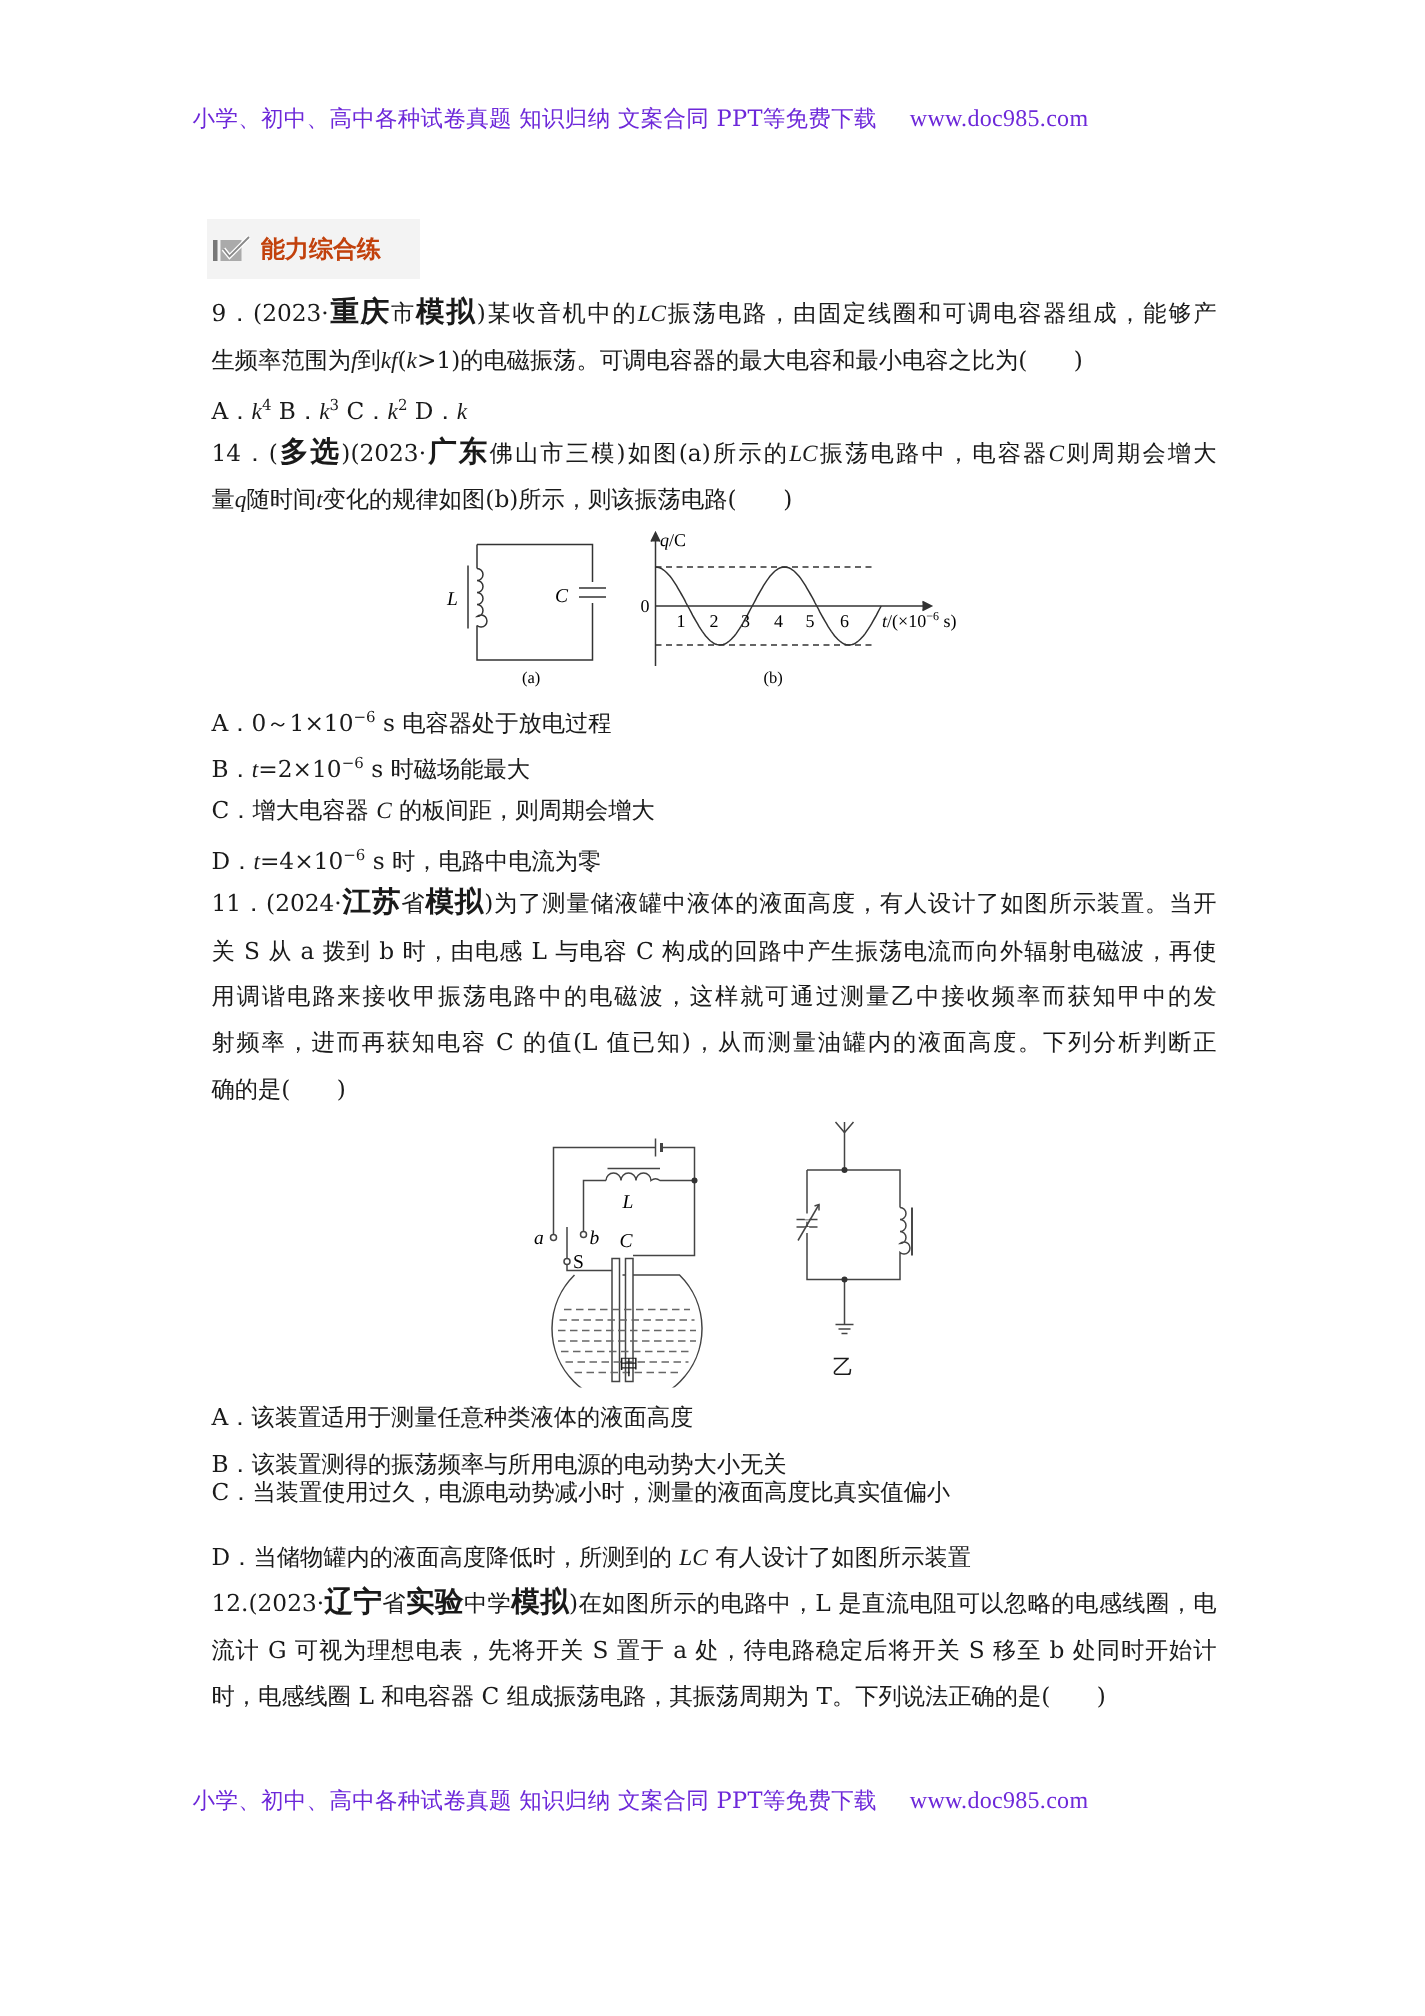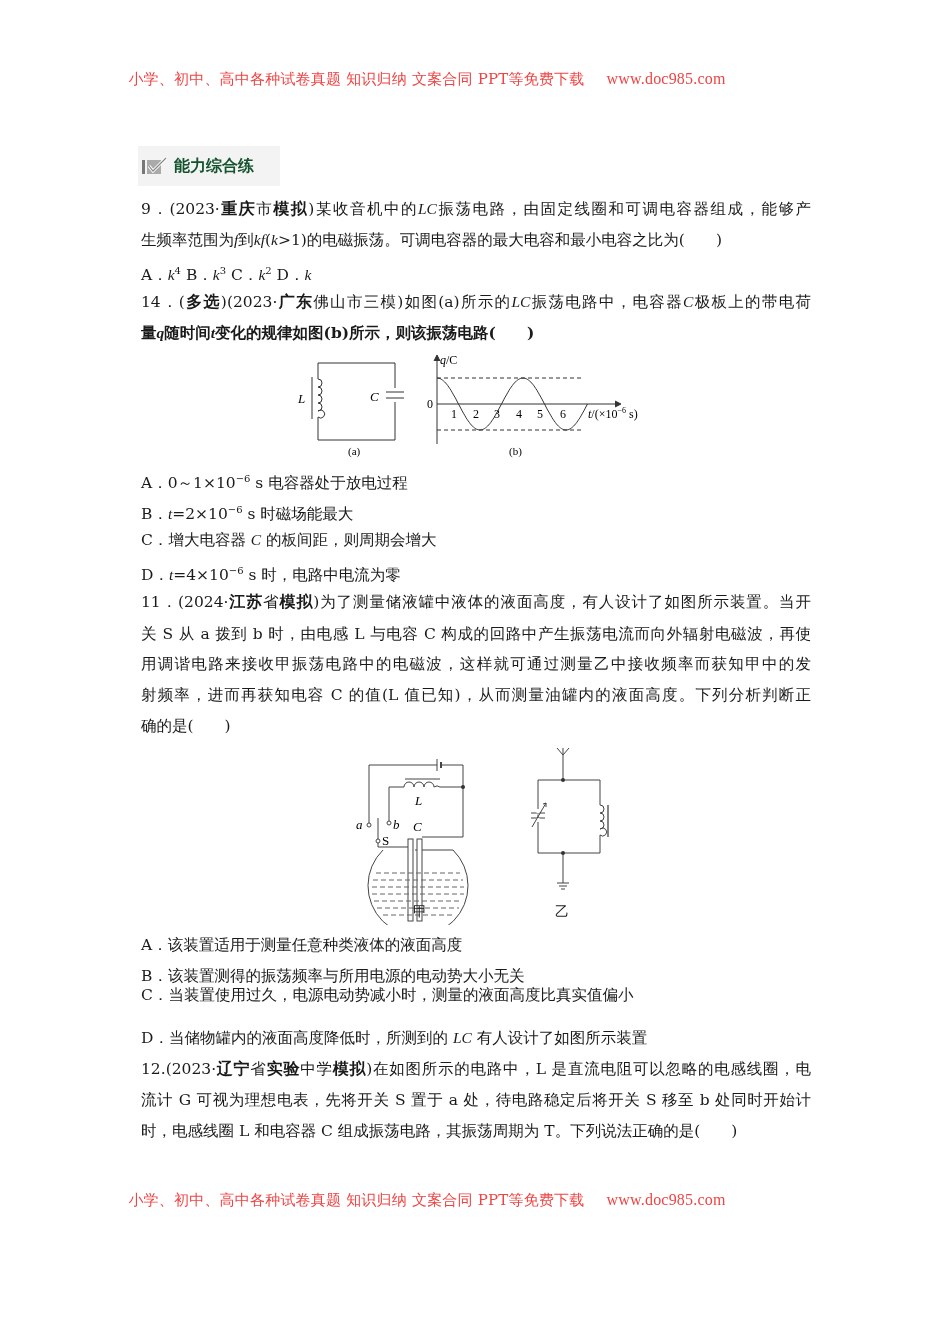--- a/index.html
+++ b/index.html
@@ -3,42 +3,42 @@
   <meta charset="utf-8">
   <style>
     html, body { margin: 0; padding: 0; background: #ffffff; }
     body {
       width: 950px; height: 1344px; position: relative; overflow: hidden;
       font-family: "DejaVu Serif", "Liberation Serif", serif;
       color: #1a1a1a;
     }
     .banner {
       position: absolute; left: 0; width: 854px; text-align: center;
-      font-size: 15px; color: #ef4444; letter-spacing: 0.2px;
+      font-size: 15px; color: #6d28d9; letter-spacing: 0.2px;
     }
     .banner .url { margin-left: 22px; font-family: "Liberation Serif", serif; font-size: 16px; }
     .banner-top { top: 70px; }
     .banner-bottom { top: 1191px; }
 
     .section-title {
       position: absolute; left: 138px; top: 146px; width: 138px; height: 40px;
       background: #f3f3f3; display: flex; align-items: center; padding-left: 4px;
     }
     .section-title .check-icon { width: 26px; height: 20px; margin-right: 6px; }
     .section-title .label {
       font-family: "DejaVu Sans", "Liberation Sans", sans-serif; font-weight: bold;
-      font-size: 16px; color: #14532d;
+      font-size: 16px; color: #c2410c;
     }
 
     .content { position: absolute; left: 141px; width: 670px; font-size: 15.5px; }
     .line { position: absolute; left: 0; white-space: nowrap; height: 22px; line-height: 22px; }
     .just { text-align-last: justify; width: 670px; }
     i.v { font-family: "Liberation Serif", serif; font-style: italic; }
     .sup { font-size: 10px; vertical-align: 6px; }
-    .bold { font-weight: bold; font-family: Liberation Sans, sans-serif; font-size: 16px; }
+    .bold { font-weight: bold; font-family: Liberation Sans, sans-serif; font-size: 19px; }
 
     svg text { font-family: "Liberation Serif", serif; }
   </style>
 </head>
 <body>
 
 <div class="banner banner-top">
   <span>小学、初中、高中各种试卷真题  知识归纳  文案合同  PPT等免费下载</span><span class="url">www.doc985.com</span>
 </div>
 
@@ -62,23 +62,23 @@
   <div class="line" style="top:62px;">
     <span><span>A．</span><i class="v">k</i><span class="sup">4</span></span>
     <span><span>B．</span><i class="v">k</i><span class="sup">3</span></span>
     <span><span>C．</span><i class="v">k</i><span class="sup">2</span></span>
     <span><span>D．</span><i class="v">k</i></span>
   </div>
 </div>
 
 <div class="content" style="top:291px;">
   <div class="line just" style="top:0;">
-    <span>14．</span><span>(</span><span class="bold">多选</span><span>)</span><span>(2023·</span><span class="bold">广东</span><span>佛山市三模)</span><span>如图(a)所示的</span><i class="v">LC</i><span>振荡电路中，电容器</span><i class="v">C</i><span>极板上的带电荷</span>
-  </div>
-  <div class="line" style="top:31px;font-weight:bold;">
+    <span>14．</span><span>(</span><span class="bold">多选</span><span>)</span><span>(2023·</span><span class="bold">广东</span><span>佛山市三模)</span><span>如图(a)所示的</span><i class="v">LC</i><span>振荡电路中，电容器</span><i class="v">C</i><span>则周期会增大</span>
+  </div>
+  <div class="line" style="top:31px;">
     <span>量</span><i class="v">q</i><span>随时间</span><i class="v">t</i><span>变化的规律如图(b)所示，则该振荡电路(　　)</span>
   </div>
 </div>
 
 <svg style="position:absolute; left:290px; top:355px;" width="130" height="105" viewBox="0 0 130 105">
   <g stroke="#333" stroke-width="1" fill="none">
     <path d="M28 8 L105 8 L105 33"></path>
     <path d="M105 47 L105 85 L28 85 L28 62"></path>
     <path d="M28 8 L28 24"></path>
     <path d="M28 24 a4 4 0 1 1 0 8 a4 4 0 1 1 0 8 a4 4 0 1 1 0 8 a4 4 0 1 1 0 8 a4 4 0 1 1 0 6"></path>

